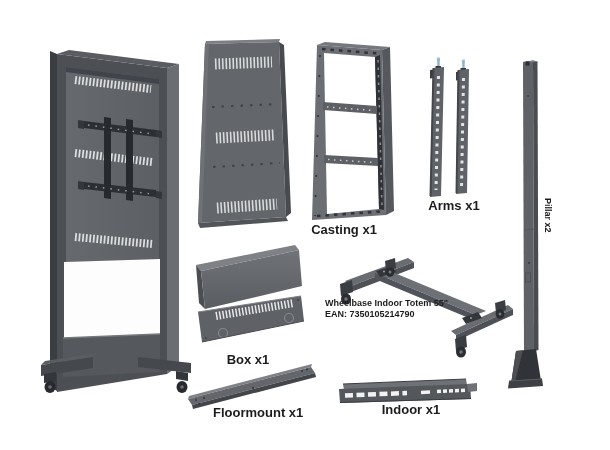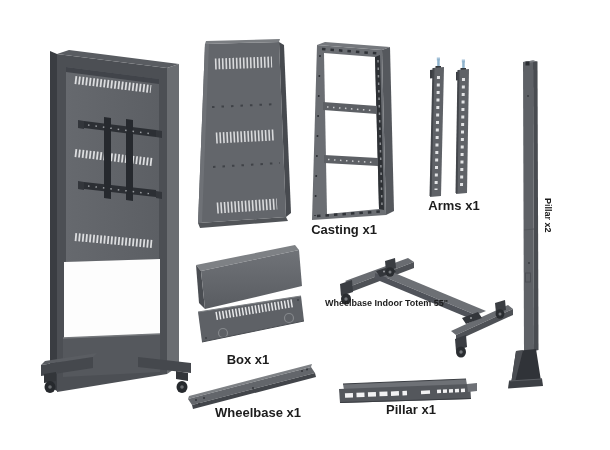--- a/index.html
+++ b/index.html
@@ -223,19 +223,20 @@
 <div class="part-label" style="left:299px;top:224px;width:90px;">Casting x1</div>
 
 <div class="part-label" style="left:409px;top:200px;width:90px;">Arms x1</div>
 
 <div id="pillar-label">Pillar x2</div>
 
 <div class="part-label" style="left:208px;top:354px;width:80px;">Box x1</div>
 
 <div id="wheelbase-label">
   <div>Wheelbase Indoor Totem 55"</div>
+  <div>EAN: 7350105214790</div>
 </div>
 
-<div class="part-label" style="left:213px;top:407px;width:90px;">Wheelbase x1</div>
-
-<div class="part-label" style="left:371px;top:404px;width:80px;">Pillar x1</div>
+<div class="part-label" style="left:213px;top:407px;width:90px;">Floormount x1</div>
+
+<div class="part-label" style="left:371px;top:404px;width:80px;">Indoor x1</div>
 
 </div>
 
 </body></html>

